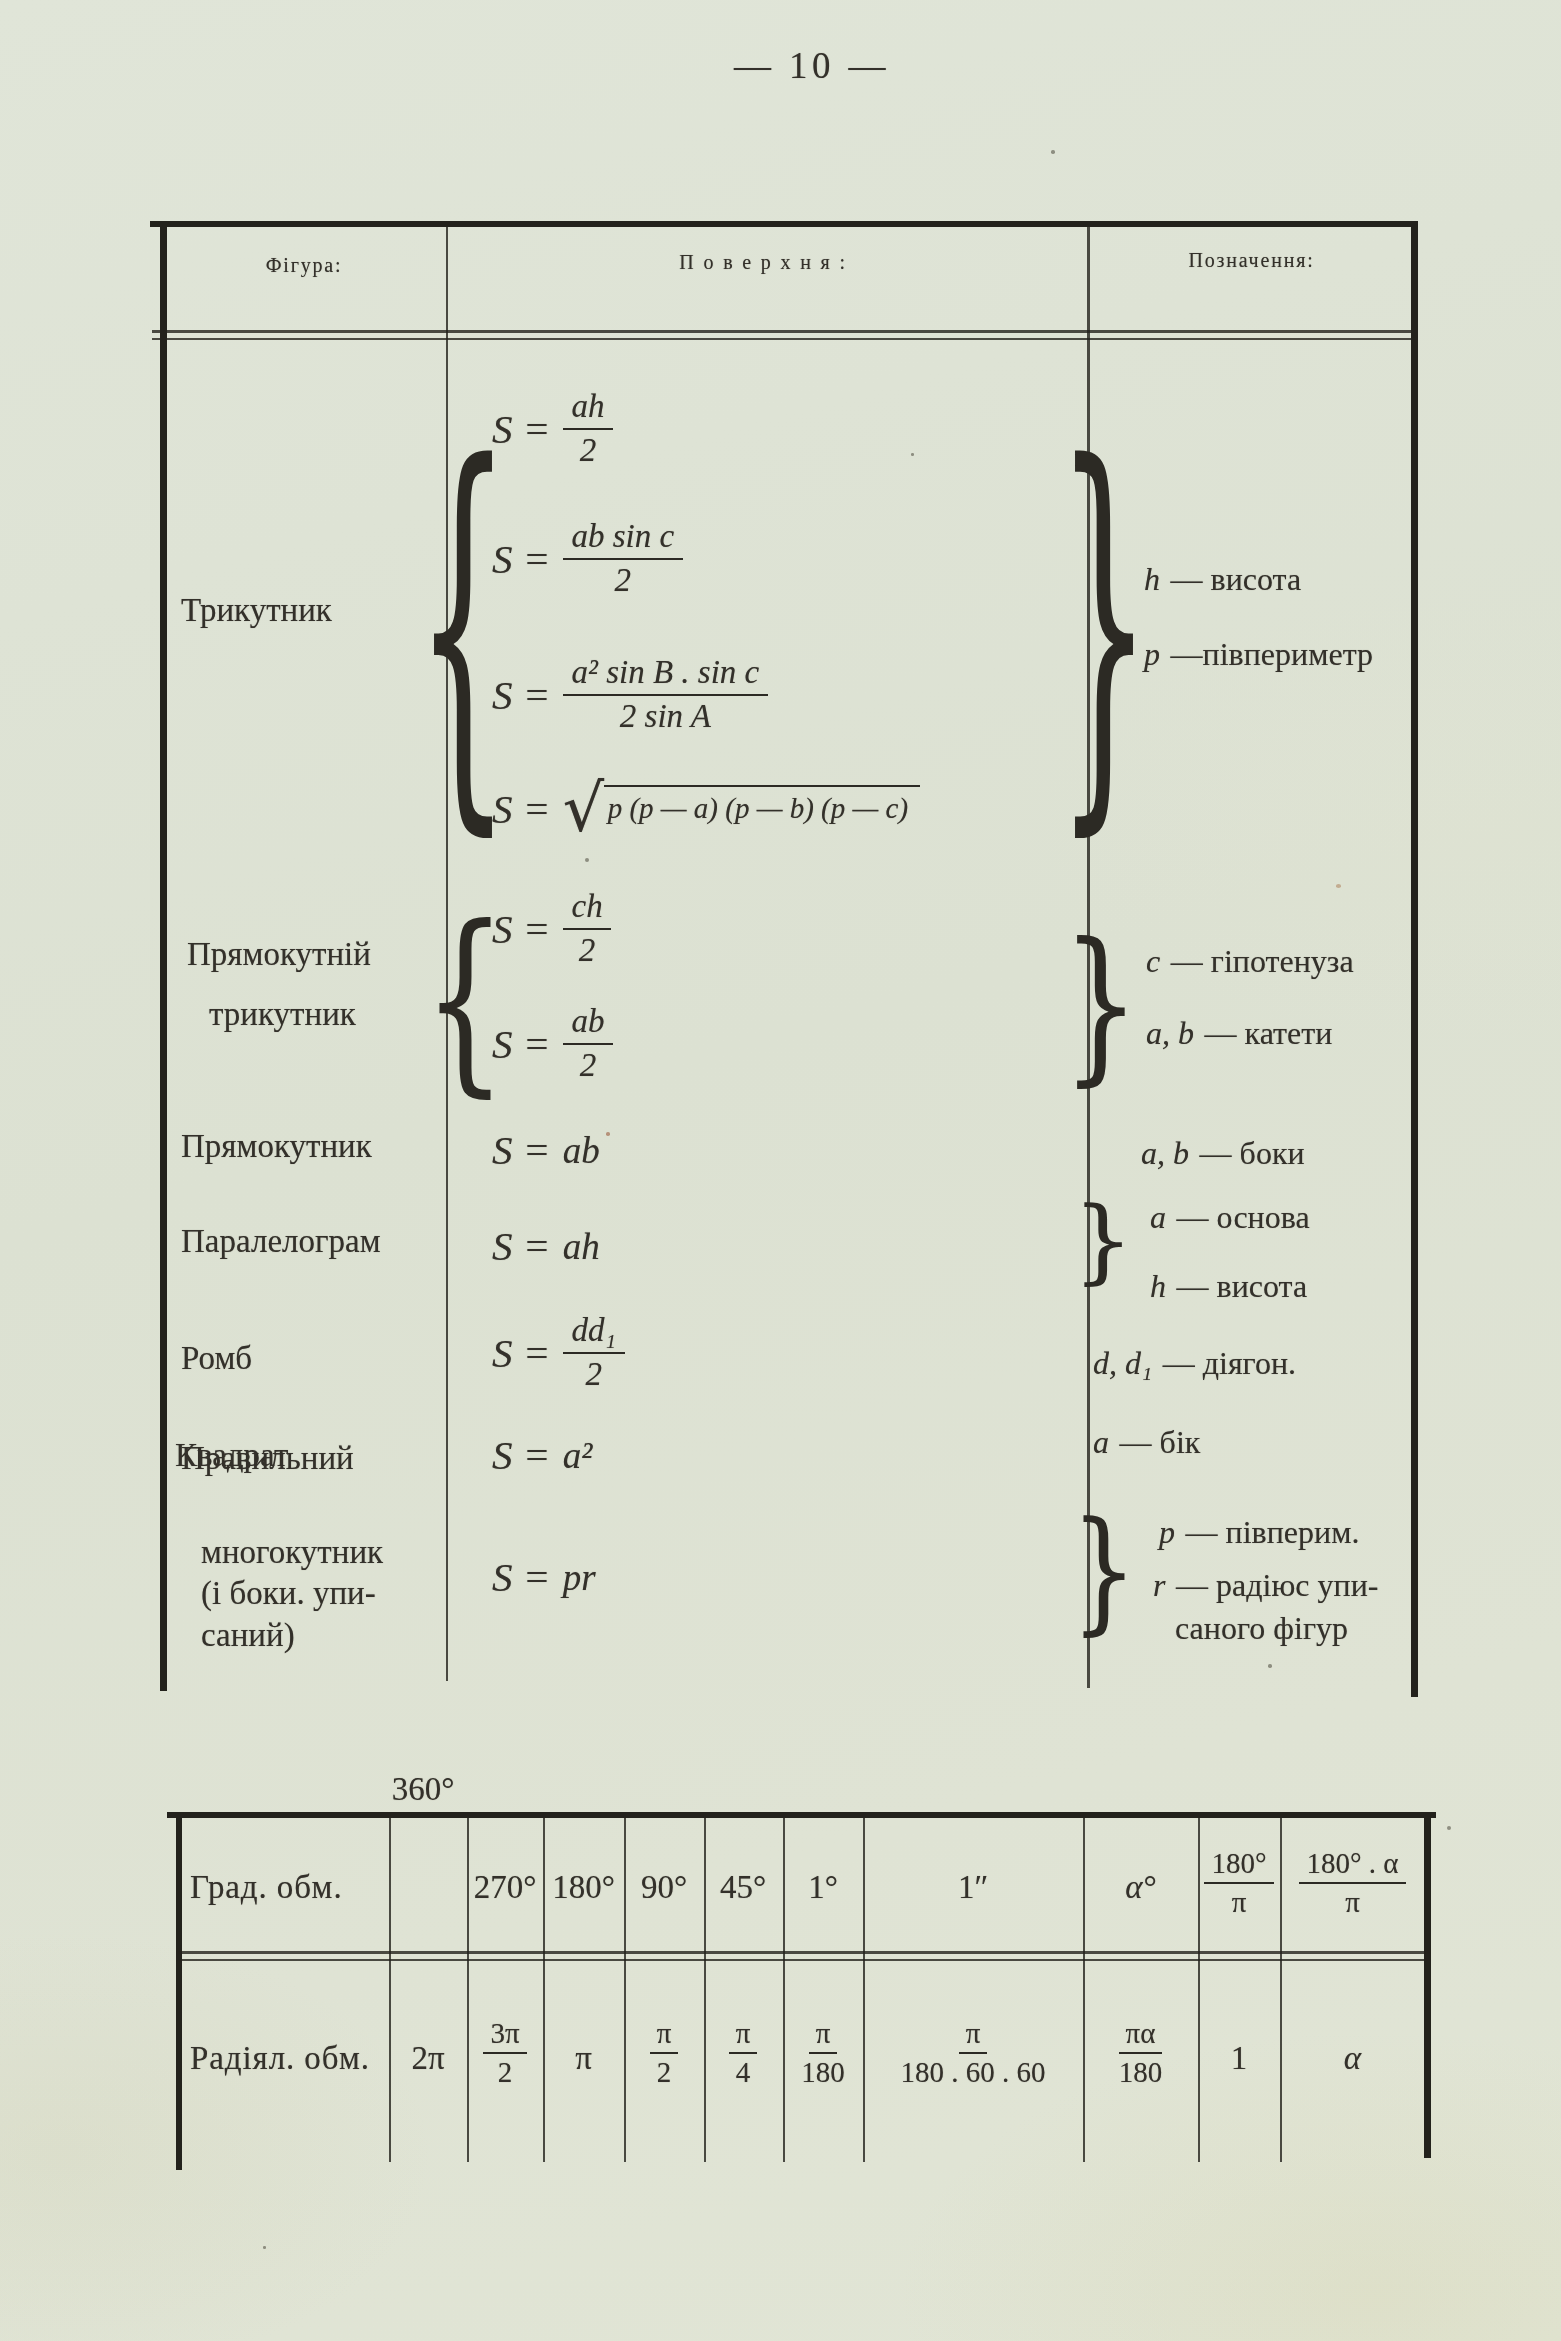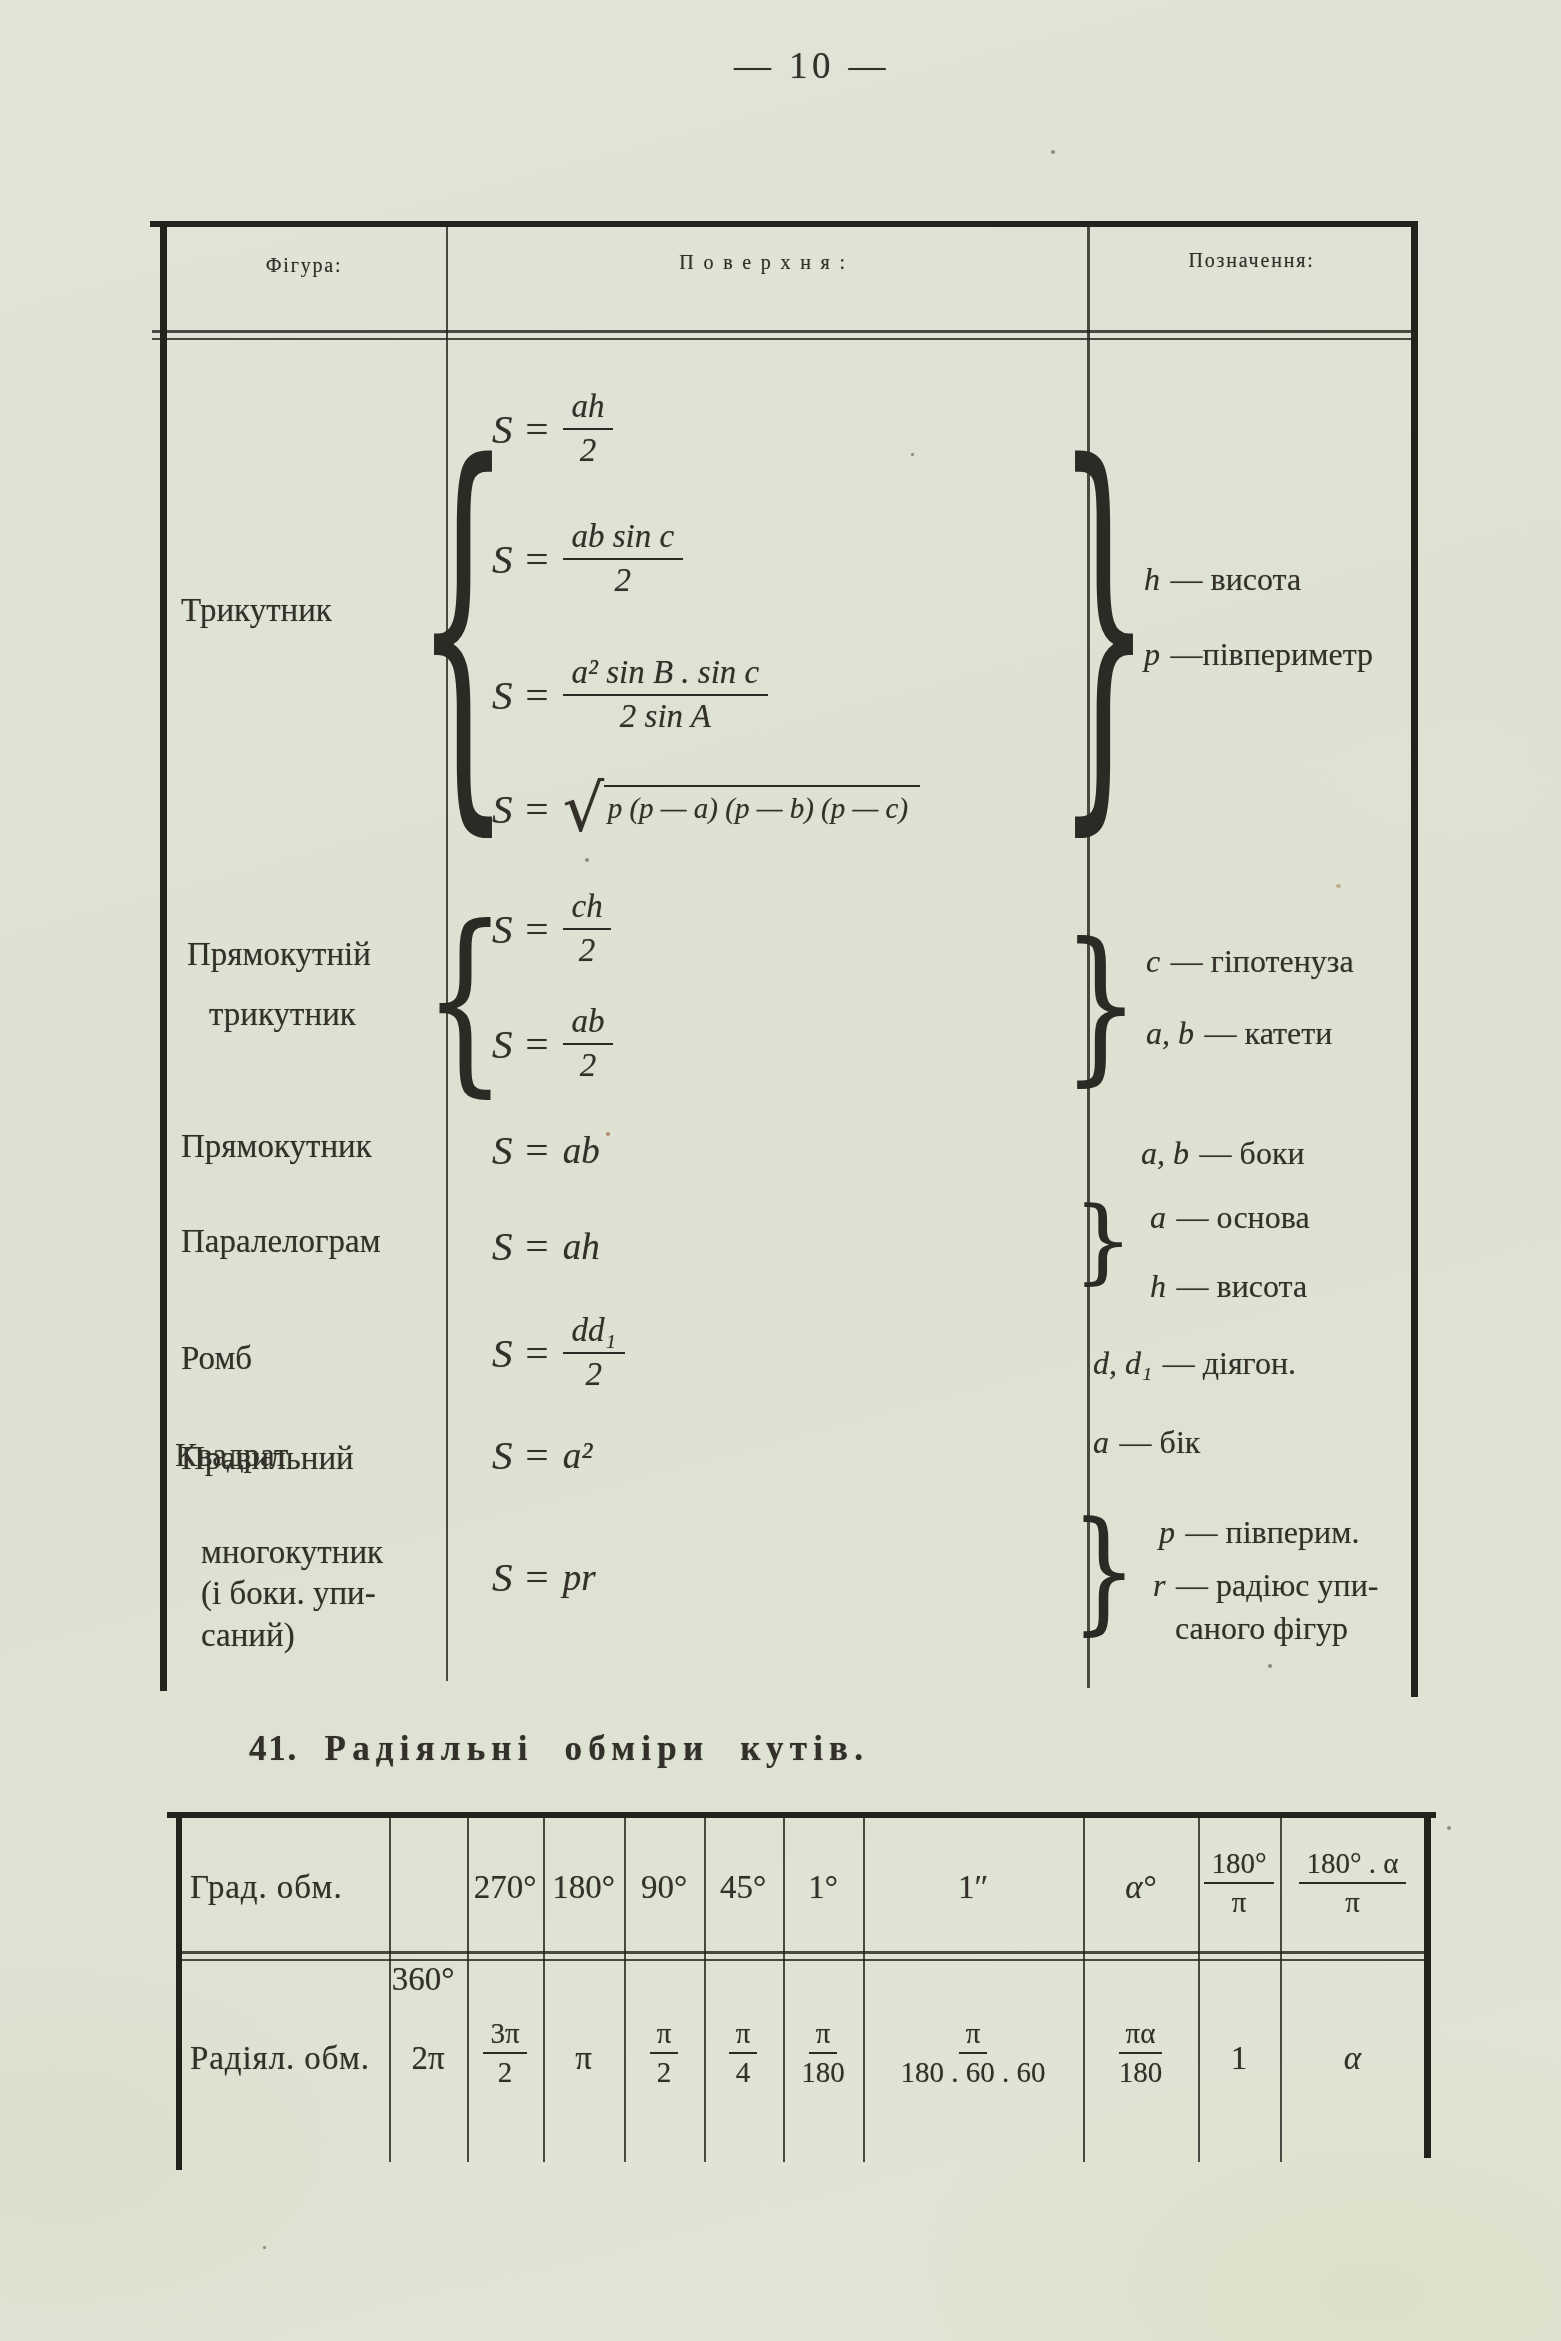--- a/index.html
+++ b/index.html
@@ -204,42 +204,39 @@
       <span class="nt">— півперим.</span>
   </div>
   <div class="note" style="left:1153px;top:1567px">
     <span class="nv">r</span>
       <span class="nt">— радіюс упи-</span>
   </div>
   <div class="note" style="left:1175px;top:1610px">
     <span class="nt">саного фігур</span>
   </div>
 
-  <h1 class="title" style="left:249px;top:1729px">
-    <span class="title-num">41.</span><span class="title-text">Радіяльні обміри кутів.</span>
-  </h1>
 
   <div class="rule" style="left:167px;top:1812px;width:1269px;height:6.2px"></div>
   <div class="rule" style="left:176px;top:1812px;width:6.2px;height:358px"></div>
   <div class="rule" style="left:1424px;top:1812px;width:7px;height:346px"></div>
   <div class="rule thin" style="left:178px;top:1951px;width:1253px;height:2.6px"></div>
   <div class="rule thin" style="left:178px;top:1959px;width:1253px;height:1.8px"></div>
   <div class="rule thin" style="left:389px;top:1818px;width:1.8px;height:344px"></div>
   <div class="rule thin" style="left:467px;top:1818px;width:1.8px;height:344px"></div>
   <div class="rule thin" style="left:543px;top:1818px;width:1.8px;height:344px"></div>
   <div class="rule thin" style="left:624px;top:1818px;width:1.8px;height:344px"></div>
   <div class="rule thin" style="left:704px;top:1818px;width:1.8px;height:344px"></div>
   <div class="rule thin" style="left:783px;top:1818px;width:1.8px;height:344px"></div>
   <div class="rule thin" style="left:863px;top:1818px;width:1.8px;height:344px"></div>
   <div class="rule thin" style="left:1083px;top:1818px;width:1.8px;height:344px"></div>
   <div class="rule thin" style="left:1198px;top:1818px;width:1.8px;height:344px"></div>
   <div class="rule thin" style="left:1280px;top:1818px;width:1.8px;height:344px"></div>
 
   <div class="t lbl2" style="left:190px;top:1869px">Град. обм.</div>
-  <div class="c2" style="left:389px;top:1961px;width:68px">360°</div>
+  <div class="c2" style="left:389px;top:1771px;width:68px">360°</div>
   <div class="c2" style="left:467px;top:1869px;width:76px">270°</div>
   <div class="c2" style="left:543px;top:1869px;width:81px">180°</div>
   <div class="c2" style="left:624px;top:1869px;width:80px">90°</div>
   <div class="c2" style="left:704px;top:1869px;width:78px">45°</div>
   <div class="c2" style="left:783px;top:1869px;width:80px">1°</div>
   <div class="c2" style="left:863px;top:1869px;width:220px">1″</div>
   <div class="c2 ital" style="left:1083px;top:1869px;width:115px">α°</div>
   <div class="c2f" style="left:1198px;top:1847px;width:82px">
     <span class="frac">
         <span class="num">180°</span>

